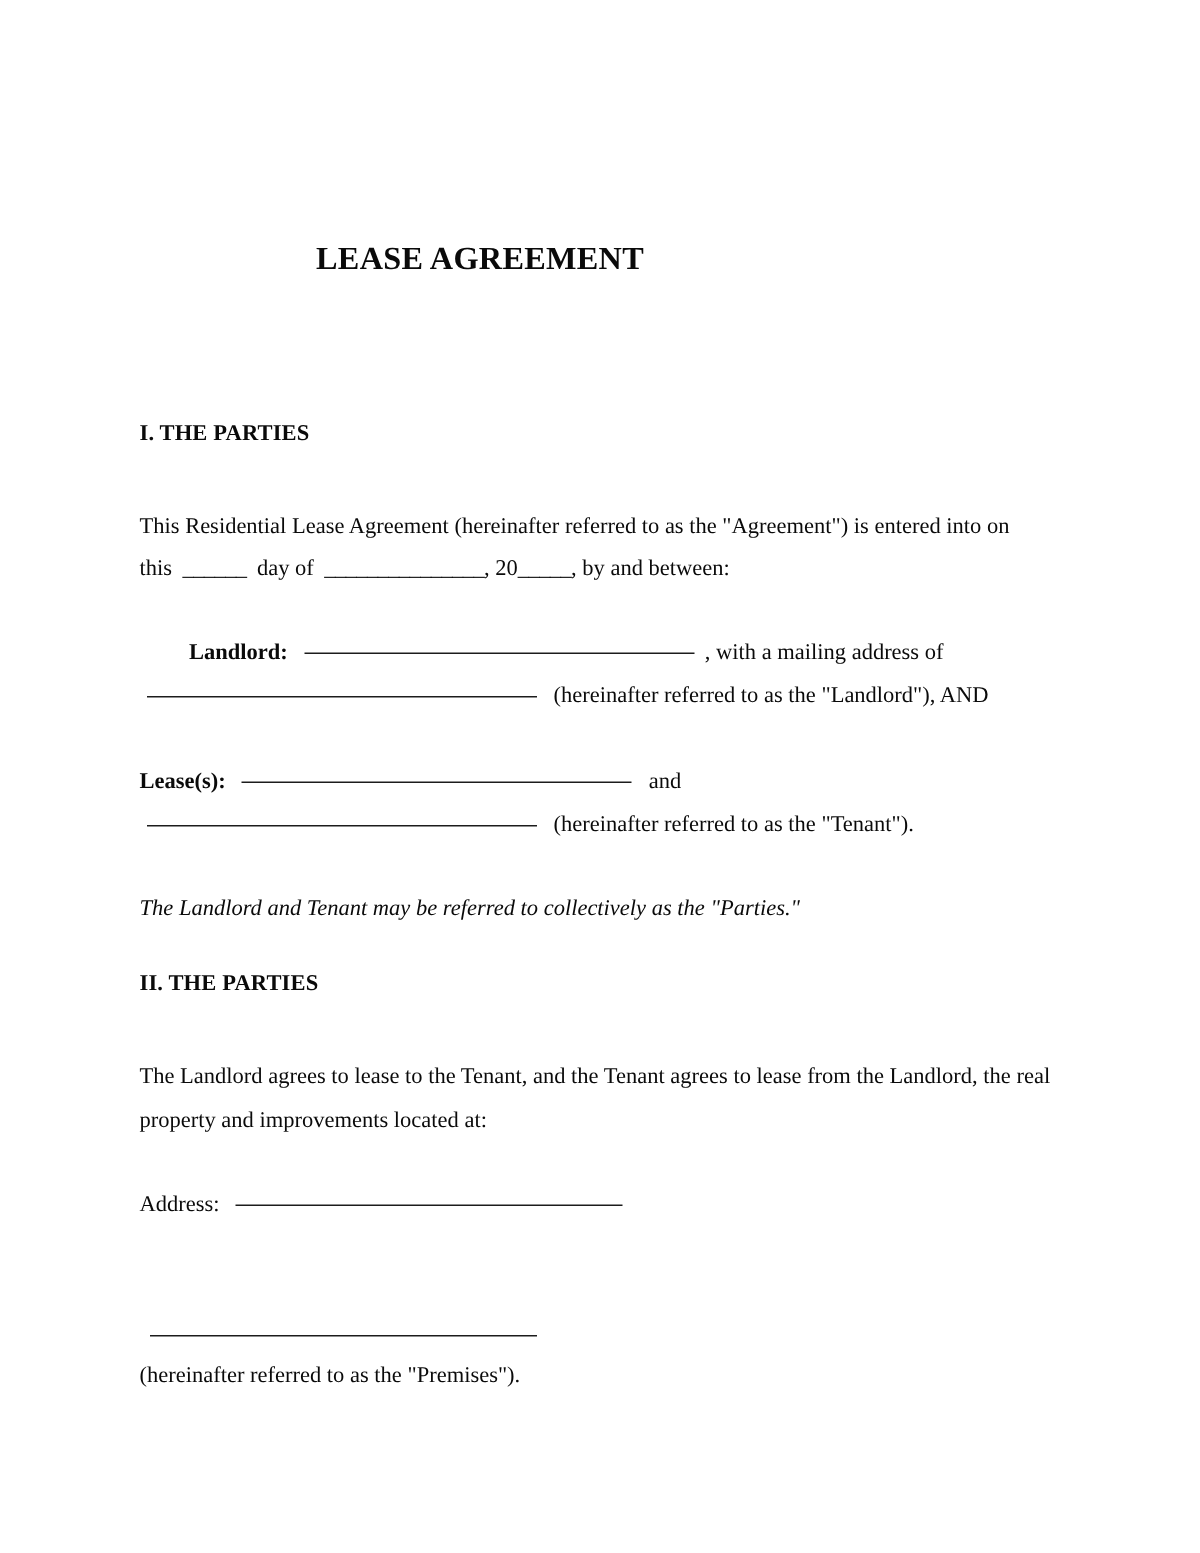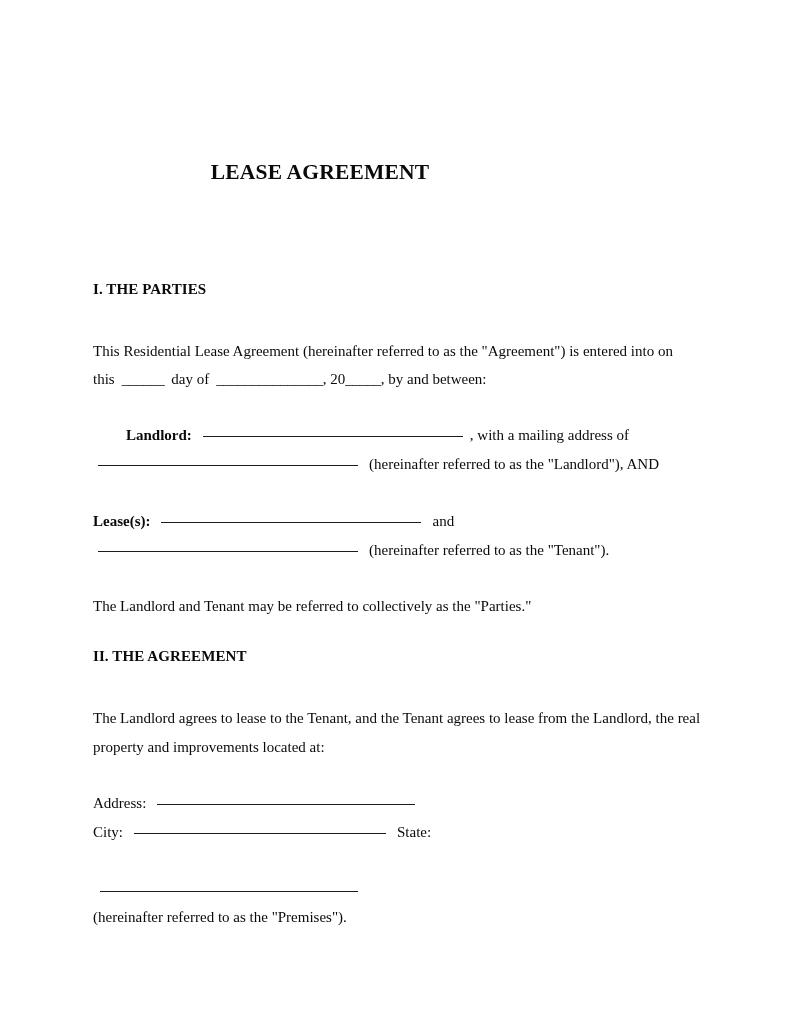--- a/index.html
+++ b/index.html
@@ -88,33 +88,30 @@
   </div>
 
   <div class="para" style="top:507px;">
     <span class="label-bold">Lease(s):</span><span class="gap-m"></span><span class="rule rule-long"></span><span class="gap-m"></span><span>and</span>
   </div>
 
   <div class="para" style="top:536px; left:98px;">
     <span class="rule rule-long"></span><span class="gap-m"></span><span>(hereinafter referred to as the "Tenant").</span>
   </div>
 
-  <div class="para" style="top:592px;">The Landlord and Tenant may be referred to collectively as the "Parties."</div>
+  <div class="para" style="top:592px;font-style:italic;">The Landlord and Tenant may be referred to collectively as the "Parties."</div>
 
-  <div class="section-heading" style="top:648px;">II. THE AGREEMENT</div>
+  <div class="section-heading" style="top:648px;">II. THE PARTIES</div>
 
   <div class="para" style="top:789px;">
     <span>Address:</span><span class="gap-m"></span><span class="rule rule-addr"></span>
   </div>
 
   <div class="para wrapped" style="top:704px;">The Landlord agrees to lease to the Tenant, and the Tenant agrees to lease from the Landlord, the real property and improvements located at:</div>
 
-  <div class="para" style="top:818px;">
-    <span>City:</span><span class="gap-m"></span><span class="rule rule-city"></span><span class="gap-m"></span><span>State:</span>
-  </div>
 
 
   <div class="para" style="top:876px; left:100px;">
     <span class="rule rule-prem"></span>
   </div>
 
   <div class="para" style="top:903px;">(hereinafter referred to as the "Premises").</div>
 
 </div>
 

